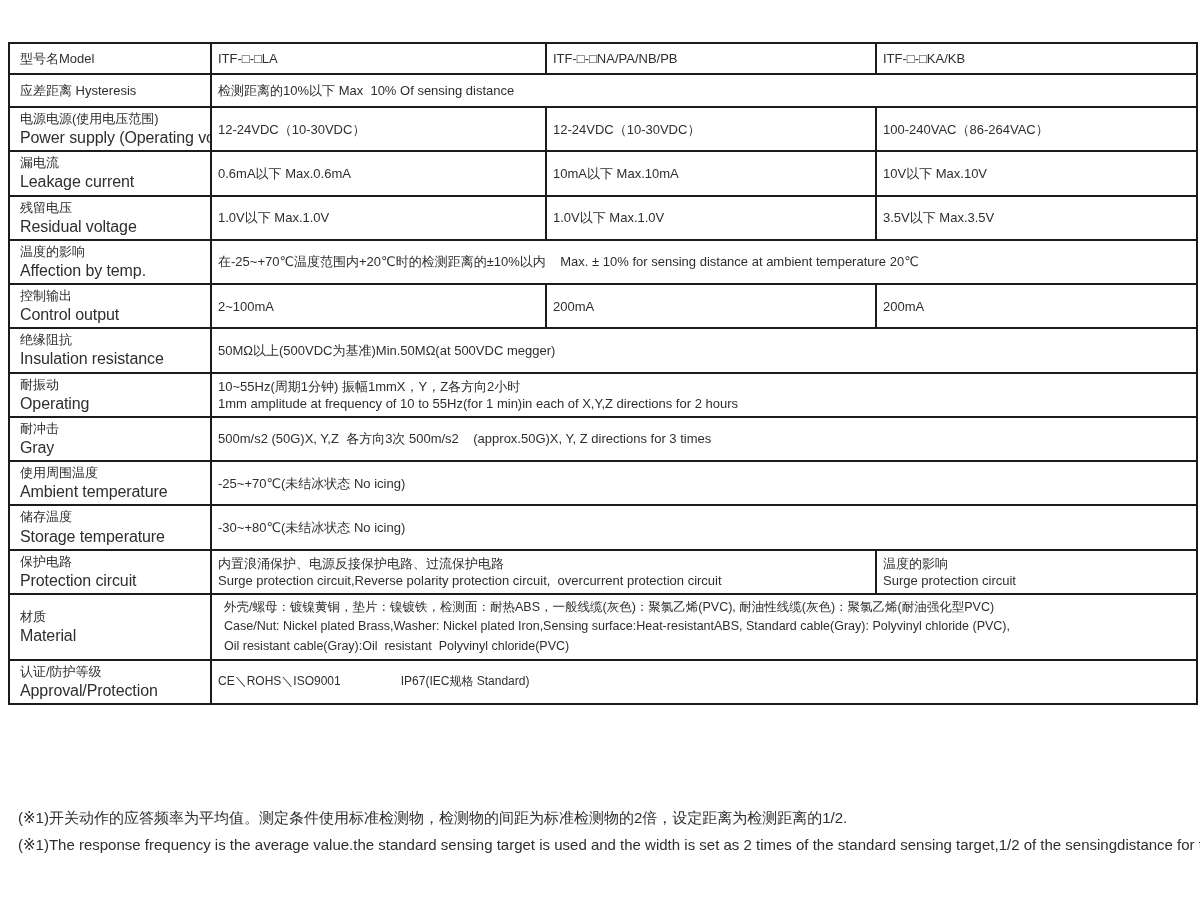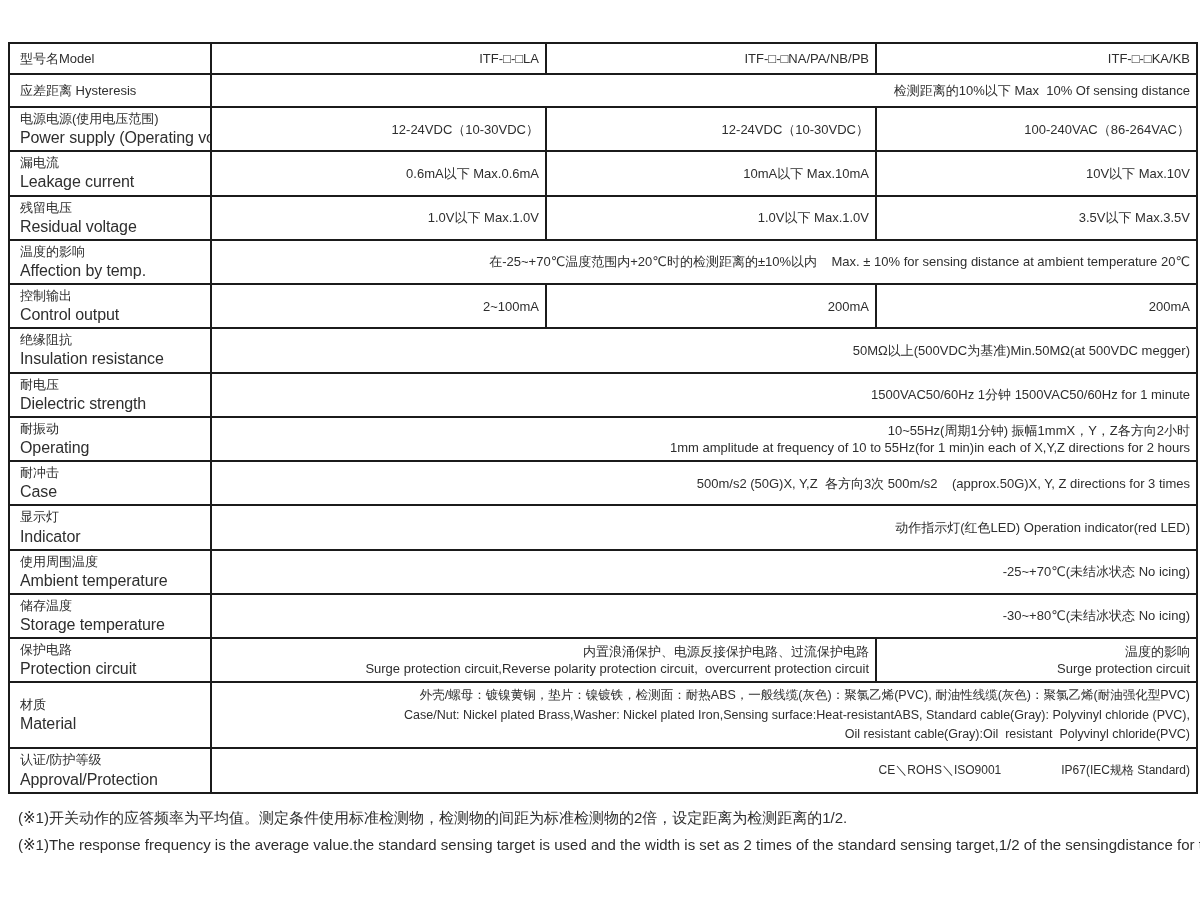--- a/index.html
+++ b/index.html
@@ -16,35 +16,35 @@
     position: absolute;
     left: 8px; top: 42px;
     width: 1188px;
     border-collapse: collapse;
     table-layout: fixed;
   }
   td {
     border: 2px solid #1b1b1b;
     padding: 2px 6px;
     font-size: 13px;
-    text-align: right;
+    text-align: left;
     vertical-align: middle;
     line-height: 1.32;
     overflow: hidden;
   }
   td.label {
     text-align: left;
     padding-left: 10px;
   }
   .lab-zh { display: block; font-size: 13px; white-space: nowrap; }
   .lab-en { display: block; font-size: 16px; white-space: nowrap; letter-spacing: -0.1px; }
   .val, .line { white-space: pre-wrap; }
   .line { display: block; }
   td.material-cell {
-    text-align: right;
+    text-align: left;
     padding-left: 12px;
     font-size: 12.5px;
     line-height: 1.55;
   }
   td.approval-cell { font-size: 12px; }
   .approval-gap { display: inline-block; width: 60px; }
   .notes {
     position: absolute;
     left: 18px; top: 804px;
     font-size: 15px;
@@ -129,54 +129,40 @@
   </tr>
 
   <tr style="height:41px">
     <td class="label">
       <span class="lab-zh">绝缘阻抗</span>
       <span class="lab-en">Insulation resistance</span>
     </td>
     <td class="val" colspan="3">50MΩ以上(500VDC为基准)Min.50MΩ(at 500VDC megger)</td>
   </tr>
 
-  <tr style="height:41px">
-    <td class="label">
-      <span class="lab-zh">耐电压</span>
-      <span class="lab-en">Dielectric strength</span>
-    </td>
-    <td class="val" colspan="3">1500VAC50/60Hz 1分钟 1500VAC50/60Hz for 1 minute</td>
-  </tr>
 
   <tr style="height:41px">
     <td class="label">
       <span class="lab-zh">耐振动</span>
       <span class="lab-en">Operating</span>
     </td>
     <td colspan="3">
       <span class="line">10~55Hz(周期1分钟) 振幅1mmX，Y，Z各方向2小时</span>
       <span class="line">1mm amplitude at frequency of 10 to 55Hz(for 1 min)in each of X,Y,Z directions for 2 hours</span>
     </td>
   </tr>
 
   <tr style="height:41px">
     <td class="label">
       <span class="lab-zh">耐冲击</span>
-      <span class="lab-en">Case</span>
+      <span class="lab-en">Gray</span>
     </td>
     <td class="val" colspan="3">500m/s2 (50G)X, Y,Z  各方向3次 500m/s2    (approx.50G)X, Y, Z directions for 3 times</td>
   </tr>
 
-  <tr style="height:41px">
-    <td class="label">
-      <span class="lab-zh">显示灯</span>
-      <span class="lab-en">Indicator</span>
-    </td>
-    <td class="val" colspan="3">动作指示灯(红色LED) Operation indicator(red LED)</td>
-  </tr>
 
   <tr style="height:41px">
     <td class="label">
       <span class="lab-zh">使用周围温度</span>
       <span class="lab-en">Ambient  temperature</span>
     </td>
     <td class="val" colspan="3">-25~+70℃(未结冰状态 No icing)</td>
   </tr>
 
   <tr style="height:32px">

